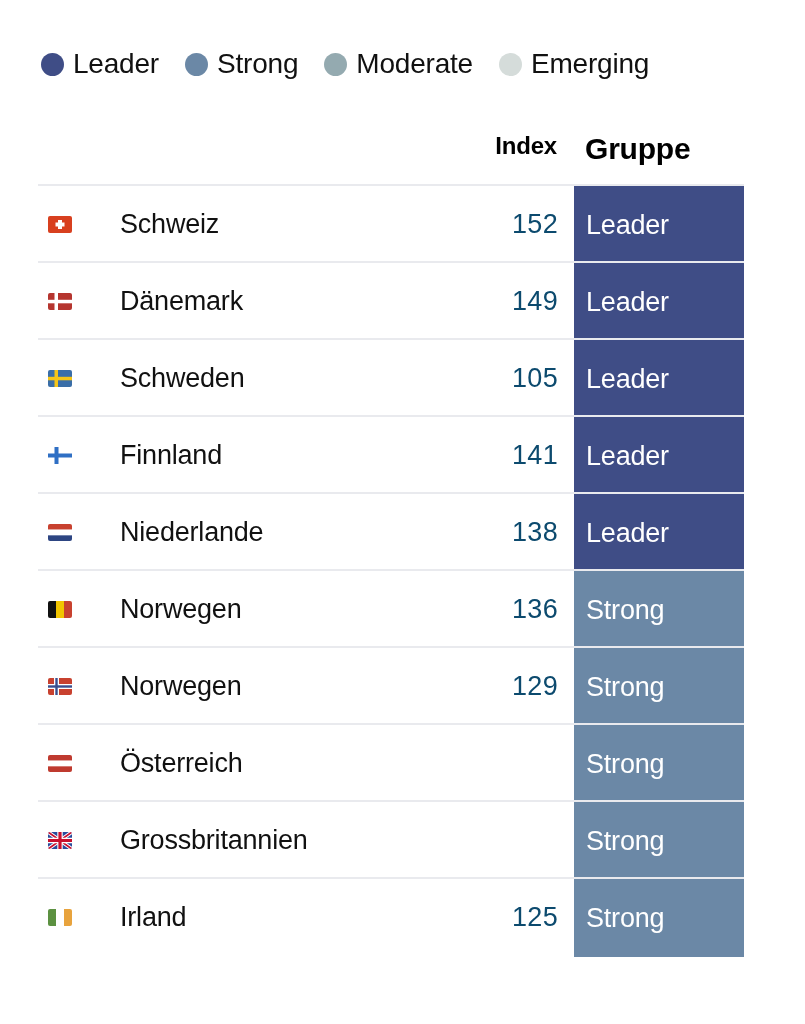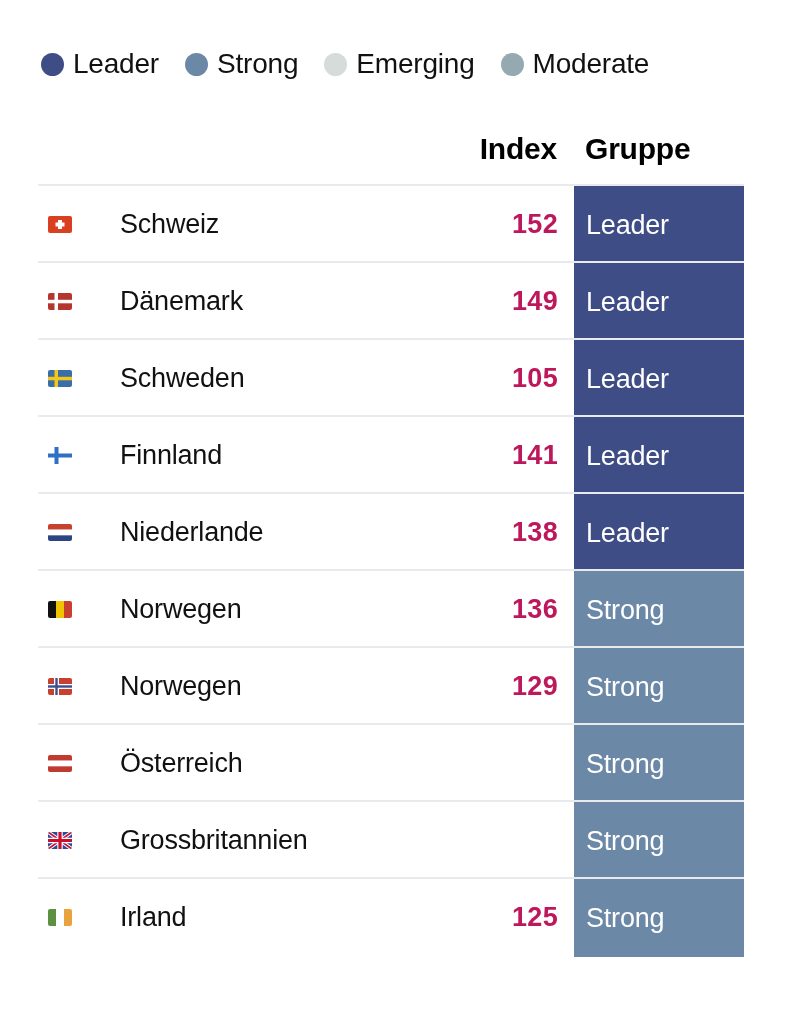--- a/index.html
+++ b/index.html
@@ -54,21 +54,21 @@
     width: 805px;
   }
   .thead {
     position: relative;
     height: 52px;
   }
   .th-index {
     position: absolute;
     right: 248px;
     top: 0;
-    font-size: 30px;
+    font-size: 24px;
     font-weight: bold;
     color: #000000;
     letter-spacing: -0.2px;
   }
   .th-gruppe {
     position: absolute;
     left: 585px;
     top: 0;
     font-size: 30px;
     font-weight: bold;
@@ -117,23 +117,22 @@
   .cell-index {
     position: absolute;
     left: 380px;
     width: 178px;
     top: 0;
     height: 81.5px;
     display: flex;
     align-items: center;
     justify-content: flex-end;
     font-size: 27px;
-    color: #be185d;
+    color: #0c4a6e;
     letter-spacing: 0.3px;
-    font-weight: bold;
   }
   .cell-group {
     position: absolute;
     left: 574px;
     width: 170px;
     top: 2px;
     height: 78px;
     display: flex;
     align-items: center;
     padding-left: 12px;
@@ -159,26 +158,26 @@
 <div class="legend">
   <div class="legend-item">
     <span class="legend-dot" style="background:#3f4d86"></span>
     <span class="legend-label">Leader</span>
   </div>
   <div class="legend-item">
     <span class="legend-dot" style="background:#6b88a6"></span>
     <span class="legend-label">Strong</span>
   </div>
   <div class="legend-item">
+    <span class="legend-dot" style="background:#94aab0"></span>
+    <span class="legend-label">Moderate</span>
+  </div>
+  <div class="legend-item">
     <span class="legend-dot" style="background:#d5dcda"></span>
     <span class="legend-label">Emerging</span>
-  </div>
-  <div class="legend-item">
-    <span class="legend-dot" style="background:#94aab0"></span>
-    <span class="legend-label">Moderate</span>
   </div>
 </div>
 
 <div class="table">
 
   <div class="thead">
     <div class="th-index">Index</div>
     <div class="th-gruppe">Gruppe</div>
   </div>
 

